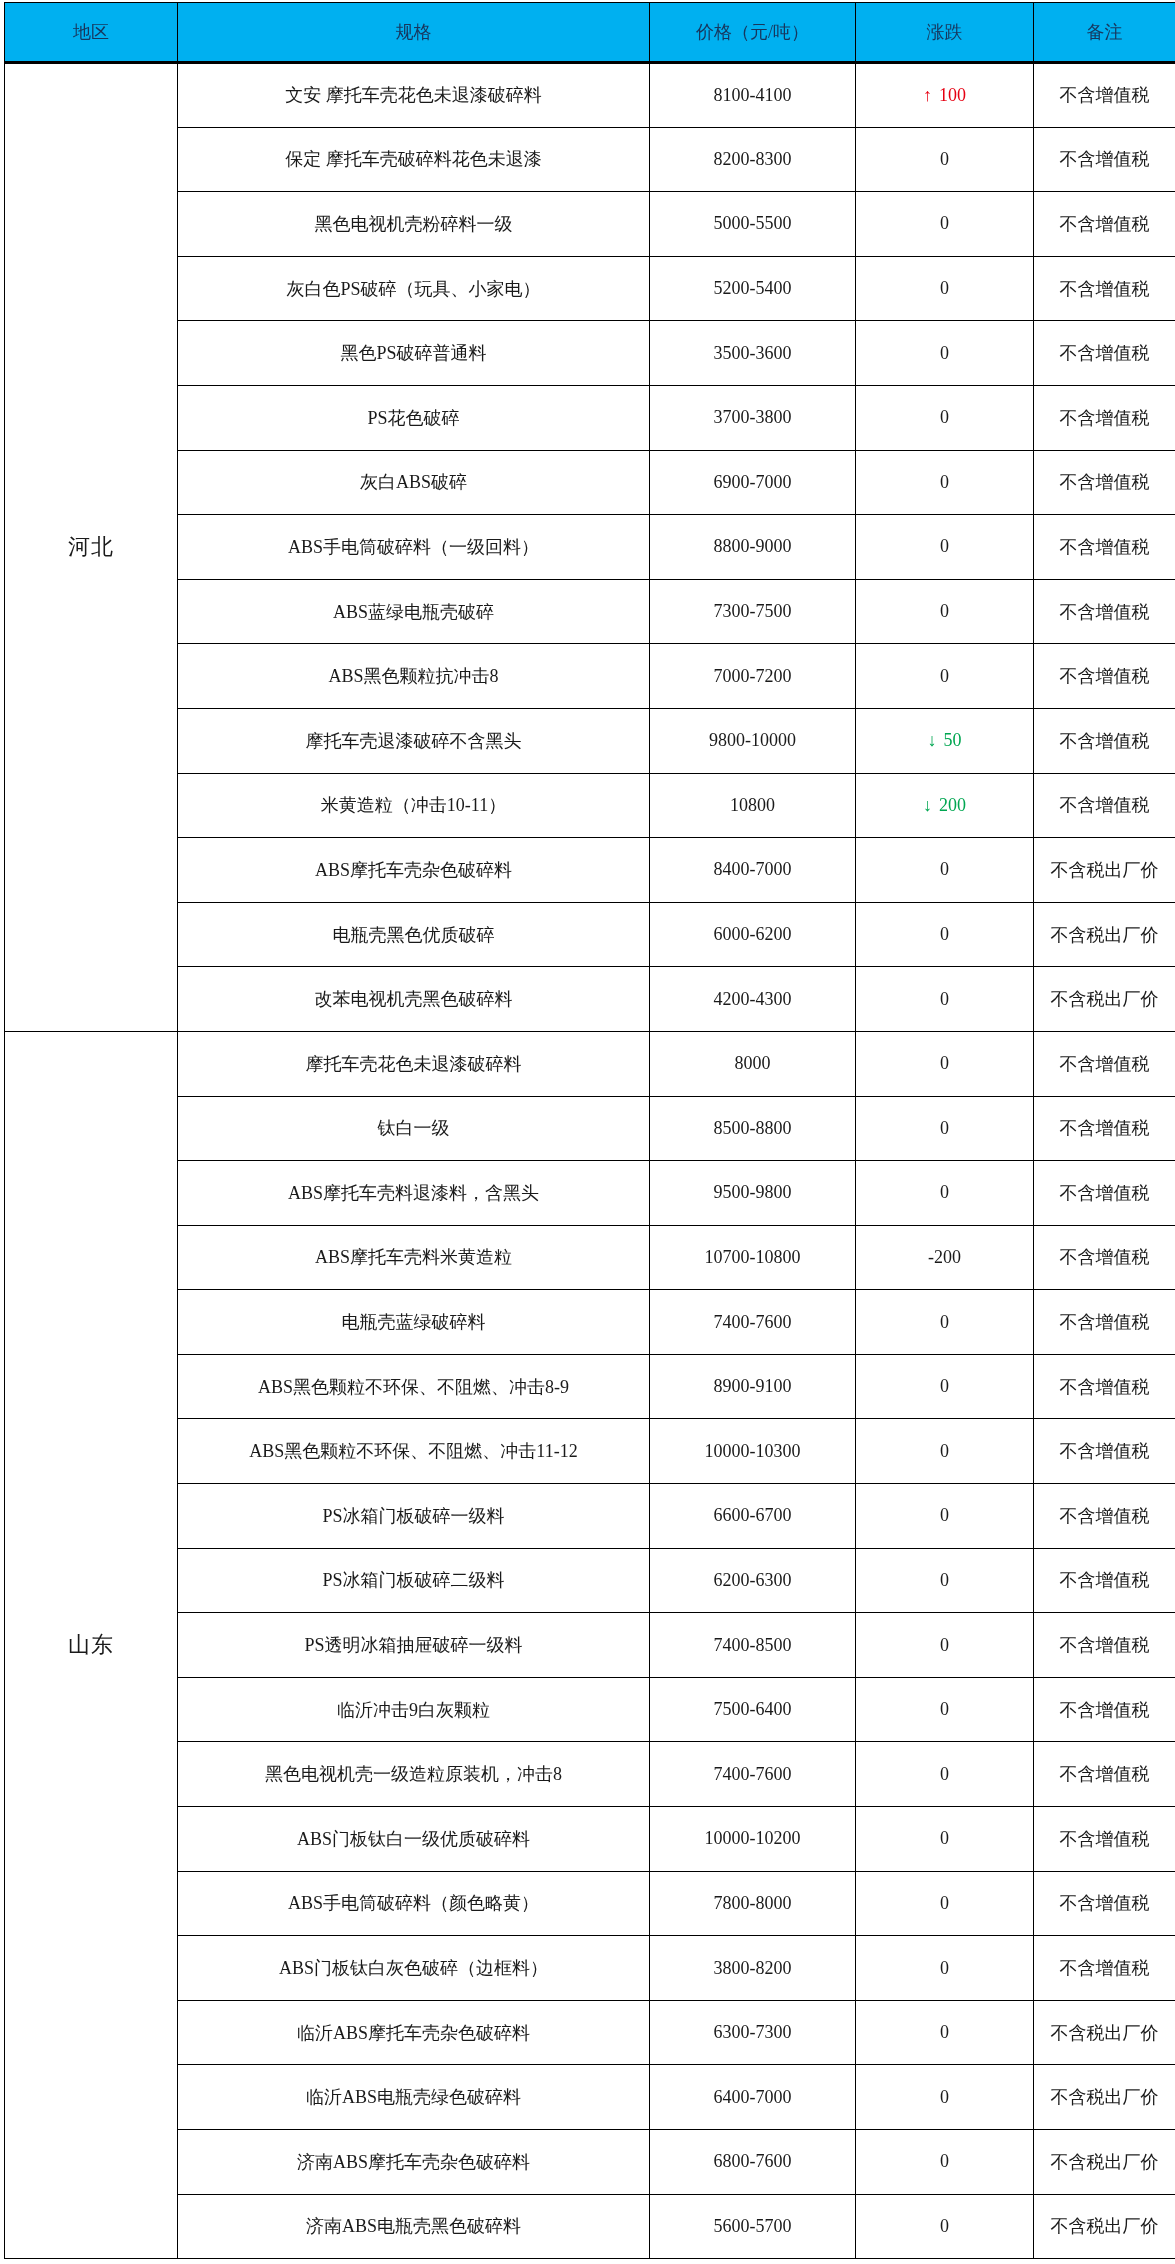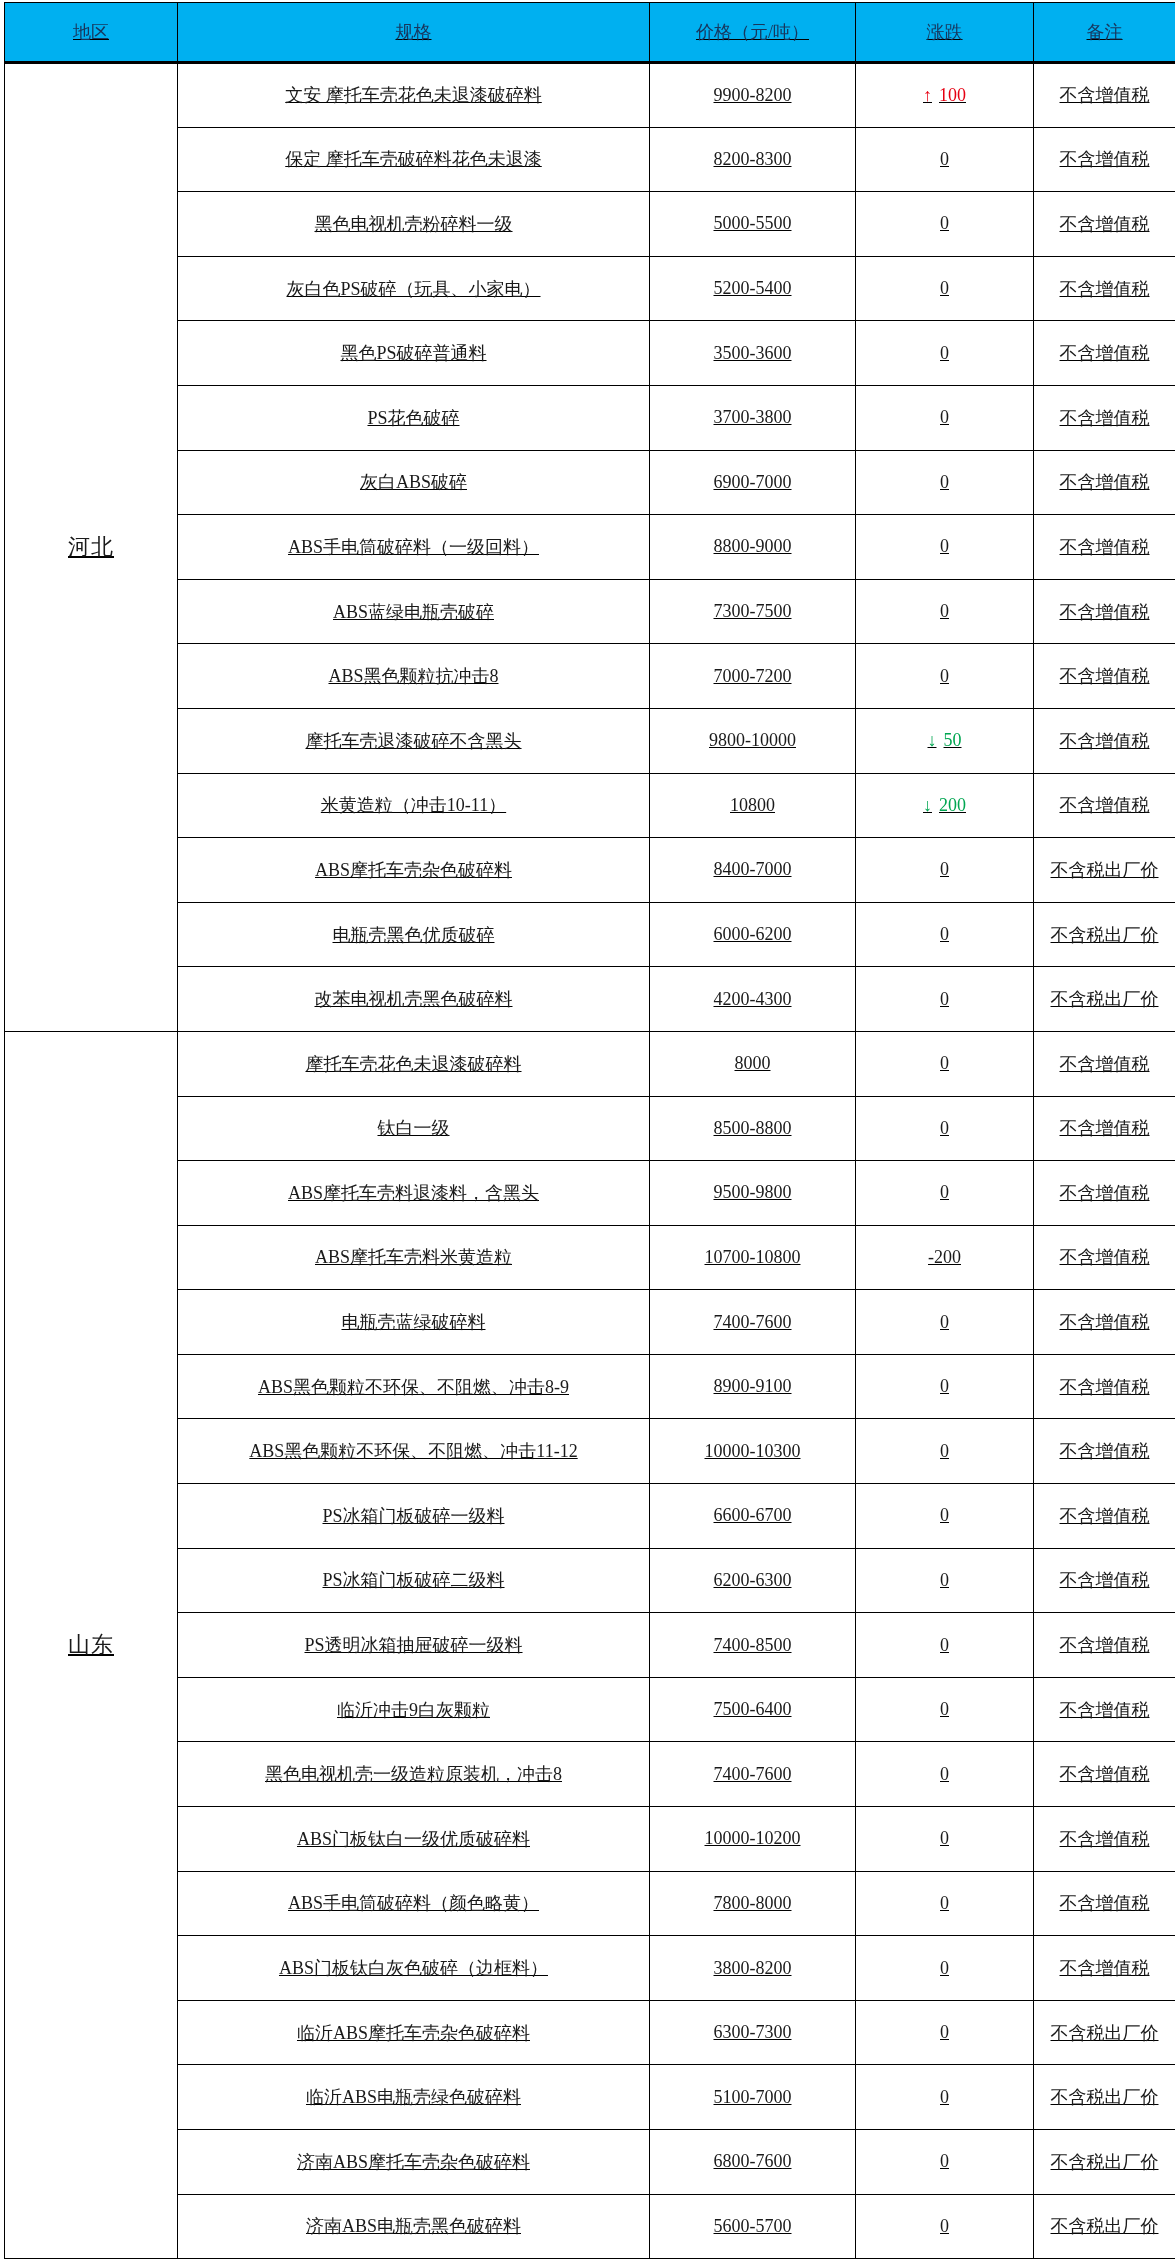--- a/index.html
+++ b/index.html
@@ -6,21 +6,20 @@
     margin: 0;
     padding: 0;
     width: 1175px;
     height: 2264px;
     background: #ffffff;
     overflow: hidden;
     font-family: "Liberation Serif", "DejaVu Serif", serif;
   }
   .page {
     padding: 2px 0 0 4px;
-    text-decoration: underline;
   }
   table.price-table {
     border-collapse: collapse;
     table-layout: fixed;
     width: 1171px;
     border: 1px solid #000;
   }
   th, td {
     border: 1px solid #000;
     text-align: center;
@@ -65,21 +64,21 @@
         <th>规格</th>
         <th>价格（元/吨）</th>
         <th>涨跌</th>
         <th>备注</th>
       </tr>
     </thead>
     <tbody>
         <tr>
           <td class="region-cell" rowspan="15">河北</td>
           <td class="spec-cell">文安 摩托车壳花色未退漆破碎料</td>
-          <td class="price-cell">9900-8200</td>
+          <td class="price-cell">8100-4100</td>
           <td class="change-cell up"><span class="arrow">↑</span><span>100</span></td>
           <td class="note-cell">不含增值税</td>
         </tr>
         <tr>
           <td class="spec-cell">保定 摩托车壳破碎料花色未退漆</td>
           <td class="price-cell">8200-8300</td>
           <td class="change-cell flat">0</td>
           <td class="note-cell">不含增值税</td>
         </tr>
         <tr>
@@ -252,21 +251,21 @@
           <td class="note-cell">不含增值税</td>
         </tr>
         <tr>
           <td class="spec-cell">临沂ABS摩托车壳杂色破碎料</td>
           <td class="price-cell">6300-7300</td>
           <td class="change-cell flat">0</td>
           <td class="note-cell">不含税出厂价</td>
         </tr>
         <tr>
           <td class="spec-cell">临沂ABS电瓶壳绿色破碎料</td>
-          <td class="price-cell">5100-7000</td>
+          <td class="price-cell">6400-7000</td>
           <td class="change-cell flat">0</td>
           <td class="note-cell">不含税出厂价</td>
         </tr>
         <tr>
           <td class="spec-cell">济南ABS摩托车壳杂色破碎料</td>
           <td class="price-cell">6800-7600</td>
           <td class="change-cell flat">0</td>
           <td class="note-cell">不含税出厂价</td>
         </tr>
         <tr>

